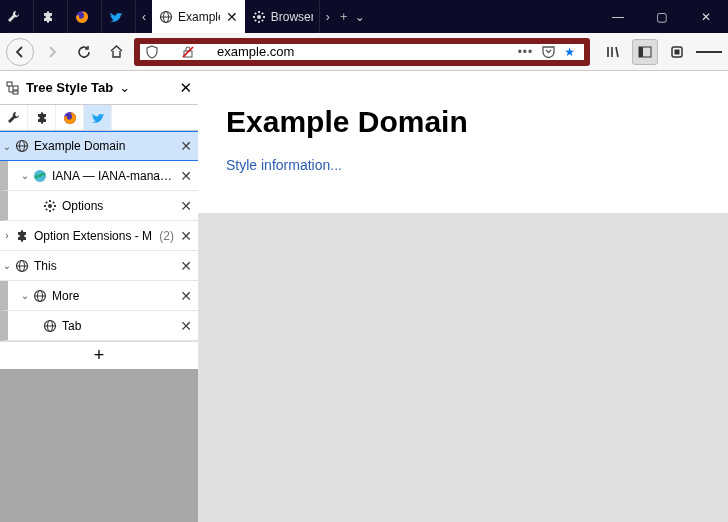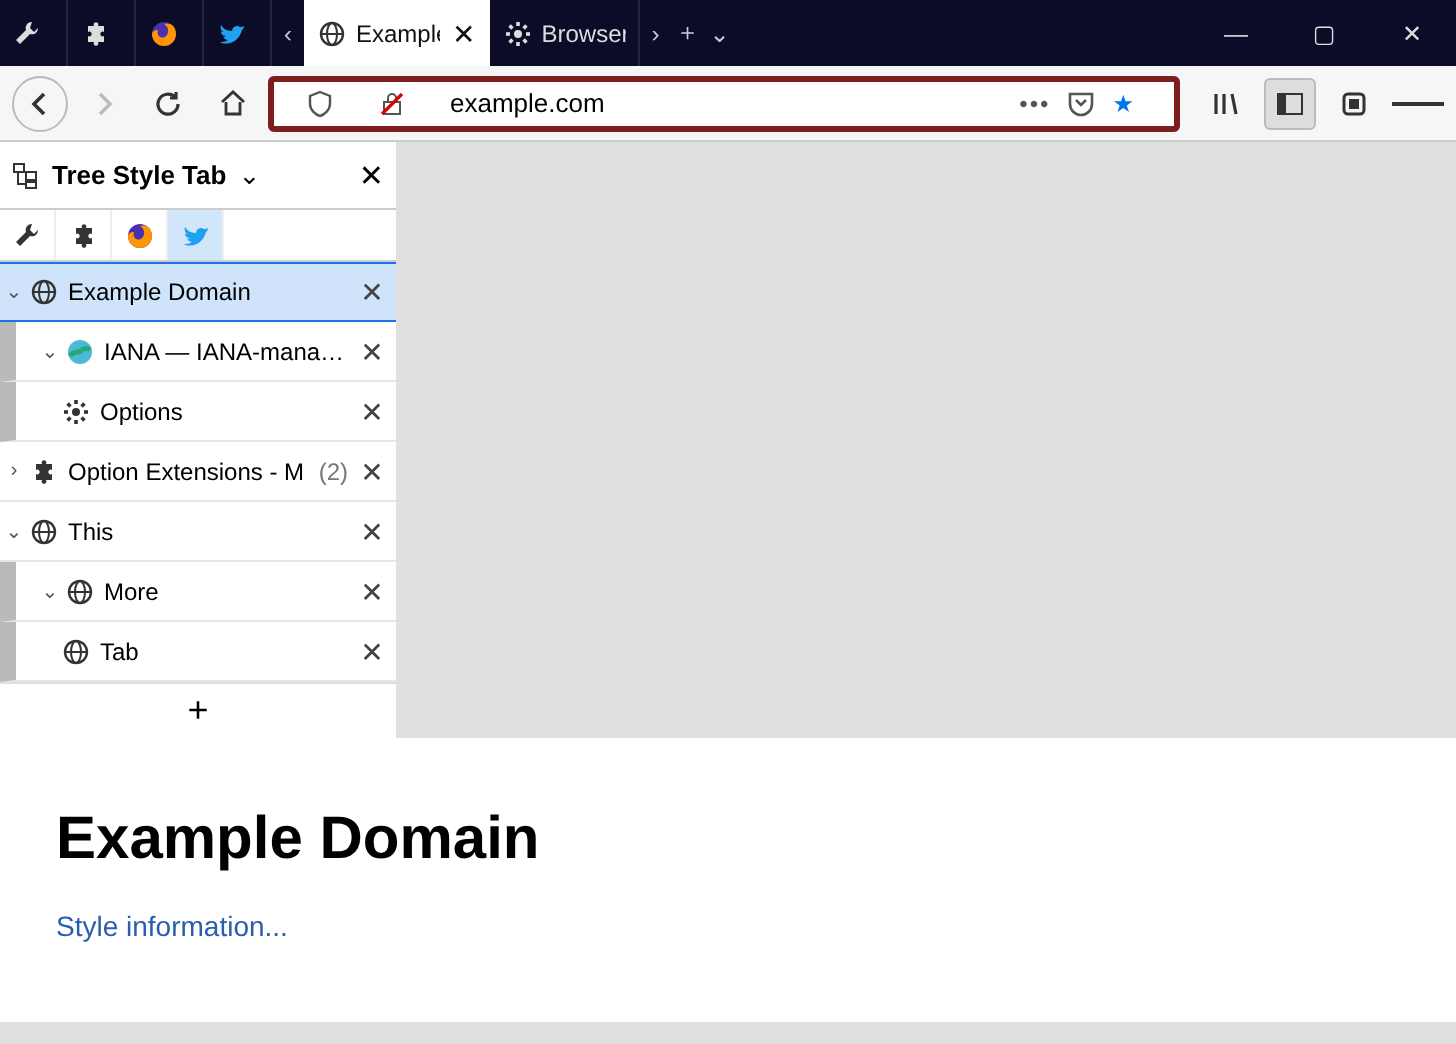--- a/index.html
+++ b/index.html
@@ -11,47 +11,47 @@
 .tab.active { background: #fff; color: #111; }
 .tab .favicon { width: 16px; height: 16px; display: inline-flex; align-items: center; justify-content: center; }
 .tab .label { white-space: nowrap; overflow: hidden; text-overflow: clip; max-width: 42px; }
 .tab .close { font-size: 14px; margin-left: 2px; }
 .winbtns { margin-left: auto; display: flex; }
 .winbtn { width: 44px; display: flex; align-items: center; justify-content: center; color: #ddd; cursor:pointer;}
 .navbar { height: 38px; background: #f6f6f7; border-bottom: 1px solid #ccc; display: flex; align-items: center; padding: 0 6px; gap: 4px; }
 .nbtn { width: 28px; height: 28px; display: flex; align-items: center; justify-content: center; border-radius: 4px; color: #555; cursor:pointer;}
 .nbtn.disabled { color: #bbb; }
 .nbtn.back { border: 1px solid #bbb; border-radius: 50%; }
-.urlbar { flex: 1; height: 28px; border: 3px solid #7f1d1d; border-radius: 3px; background: #fff; display: flex; align-items: center; padding: 0 16px; gap: 22px; }
+.urlbar { flex: 1; height: 28px; border: 6px solid #7f1d1d; border-radius: 3px; background: #fff; display: flex; align-items: center; padding: 0 5px; gap: 22px; }
 .urlbar input { border: none; outline: none; flex: 1; font-size: 13px; }
 .urlicons { display: flex; align-items: center; gap: 8px; padding-right: 4px; }
 .star { color: #0074e8; }
 .right-icons { display: flex; align-items: center; gap: 6px; padding-left: 6px; }
 .ricon { width: 26px; height: 26px; display:flex; align-items:center; justify-content:center; cursor:pointer;}
 .reader-active { background:#ddd; border:1px solid #bbb; border-radius:3px; }
 .hamb div { width:14px; height:2px; background:#333; margin:2px 0; }
 
-.workspace { display: flex; height: calc(522px - 71px); flex-direction: column; }
+.workspace { display: flex; height: calc(522px - 71px); }
 .sidebar { width: 198px; background: #a7a7a7; display:flex; flex-direction:column; }
 .sidebar-header { height: 34px; background: #fff; border-bottom: 1px solid #ccc; display: flex; align-items: center; padding: 0 6px; gap: 6px; font-size: 13px; }
 .sidebar-header .title { font-weight: 600; }
 .sidebar-header .close { margin-left: auto; font-size: 15px; cursor:pointer;}
 .pinned { height: 26px; background: #fff; display:flex; border-bottom:1px solid #ccc;}
 .pinned .pin { width:28px; display:flex; align-items:center; justify-content:center; border-right:1px solid #eee; cursor:pointer;}
 .pinned .pin.twitter { background:#d2e6fb; }
 .tree { background:#fff;}
 .tree-row { display:flex; align-items:center; height:30px; border-bottom:1px solid #e6e6e6; font-size:12px; cursor:pointer;}
 .tree-row.selected { background:#cfe3fa; border-top:1px solid #1a73e8; border-bottom:1px solid #1a73e8;}
 .tree-row .twisty { width:14px; text-align:center; color:#555; font-size:10px;}
 .tree-row .fav { width:16px; height:16px; display:inline-flex; align-items:center; justify-content:center; margin-right:4px;}
 .tree-row .txt { flex:1; white-space:nowrap; overflow:hidden; text-overflow:ellipsis; }
 .tree-row .count { color:#777; margin-left:2px;}
 .tree-row .rclose { width:24px; text-align:center; font-size:14px; color:#444;}
 .indent1 { padding-left: 10px; border-left: 8px solid #bababa;}
-.indent2 { padding-left: 8px; border-left: 8px solid #bababa;}
+.indent2 { padding-left: 20px; border-left: 8px solid #bababa;}
 .newtab { height:28px; background:#fff; display:flex; align-items:center; justify-content:center; font-size:18px; cursor:pointer; border-top:1px solid #ddd;}
 
 .content { flex:1; background:#e0e0e0; position:relative; }
 .page { position:absolute; top:0; left:0; right:0; background:#fff; padding: 34px 28px 40px 28px; }
 .page h1 { font-size: 30px; font-weight: 800; margin-bottom: 18px; }
 .page p { font-size: 14px; line-height: 1.45; color:#111; margin-bottom: 16px; }
 .page a { color: #2a5db0; text-decoration: none; font-size:14px;}
 svg { display:block; }
 </style>
 </head>

